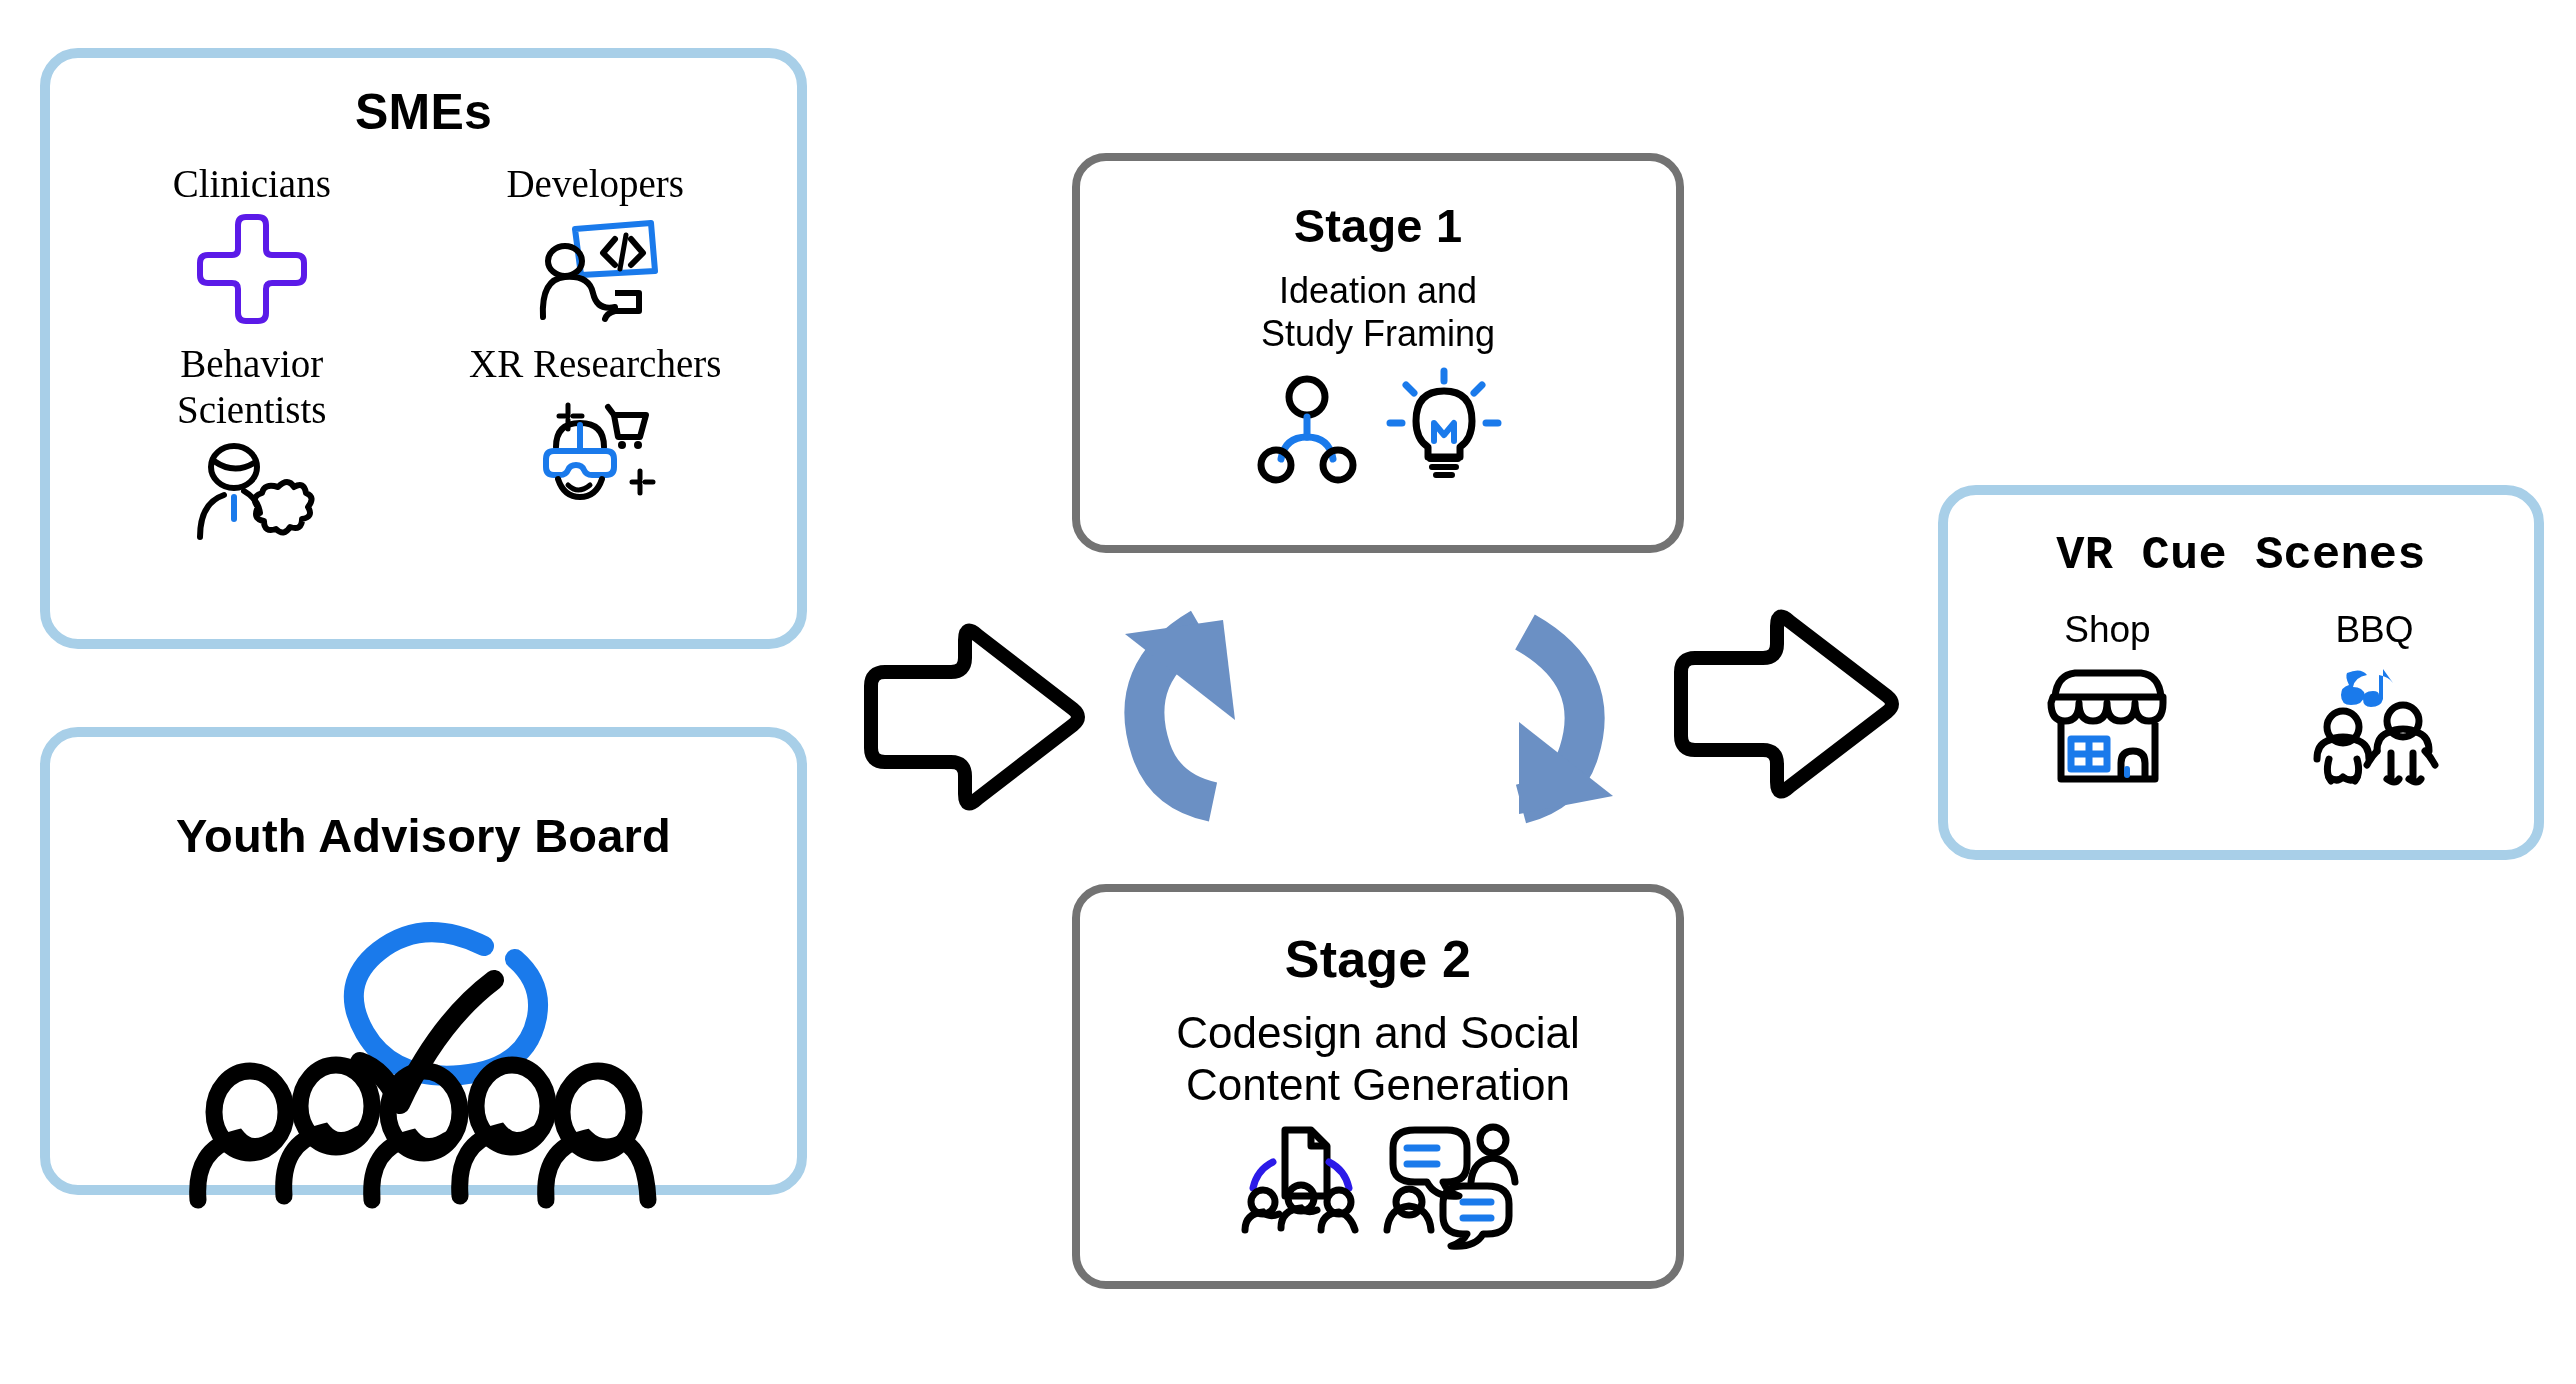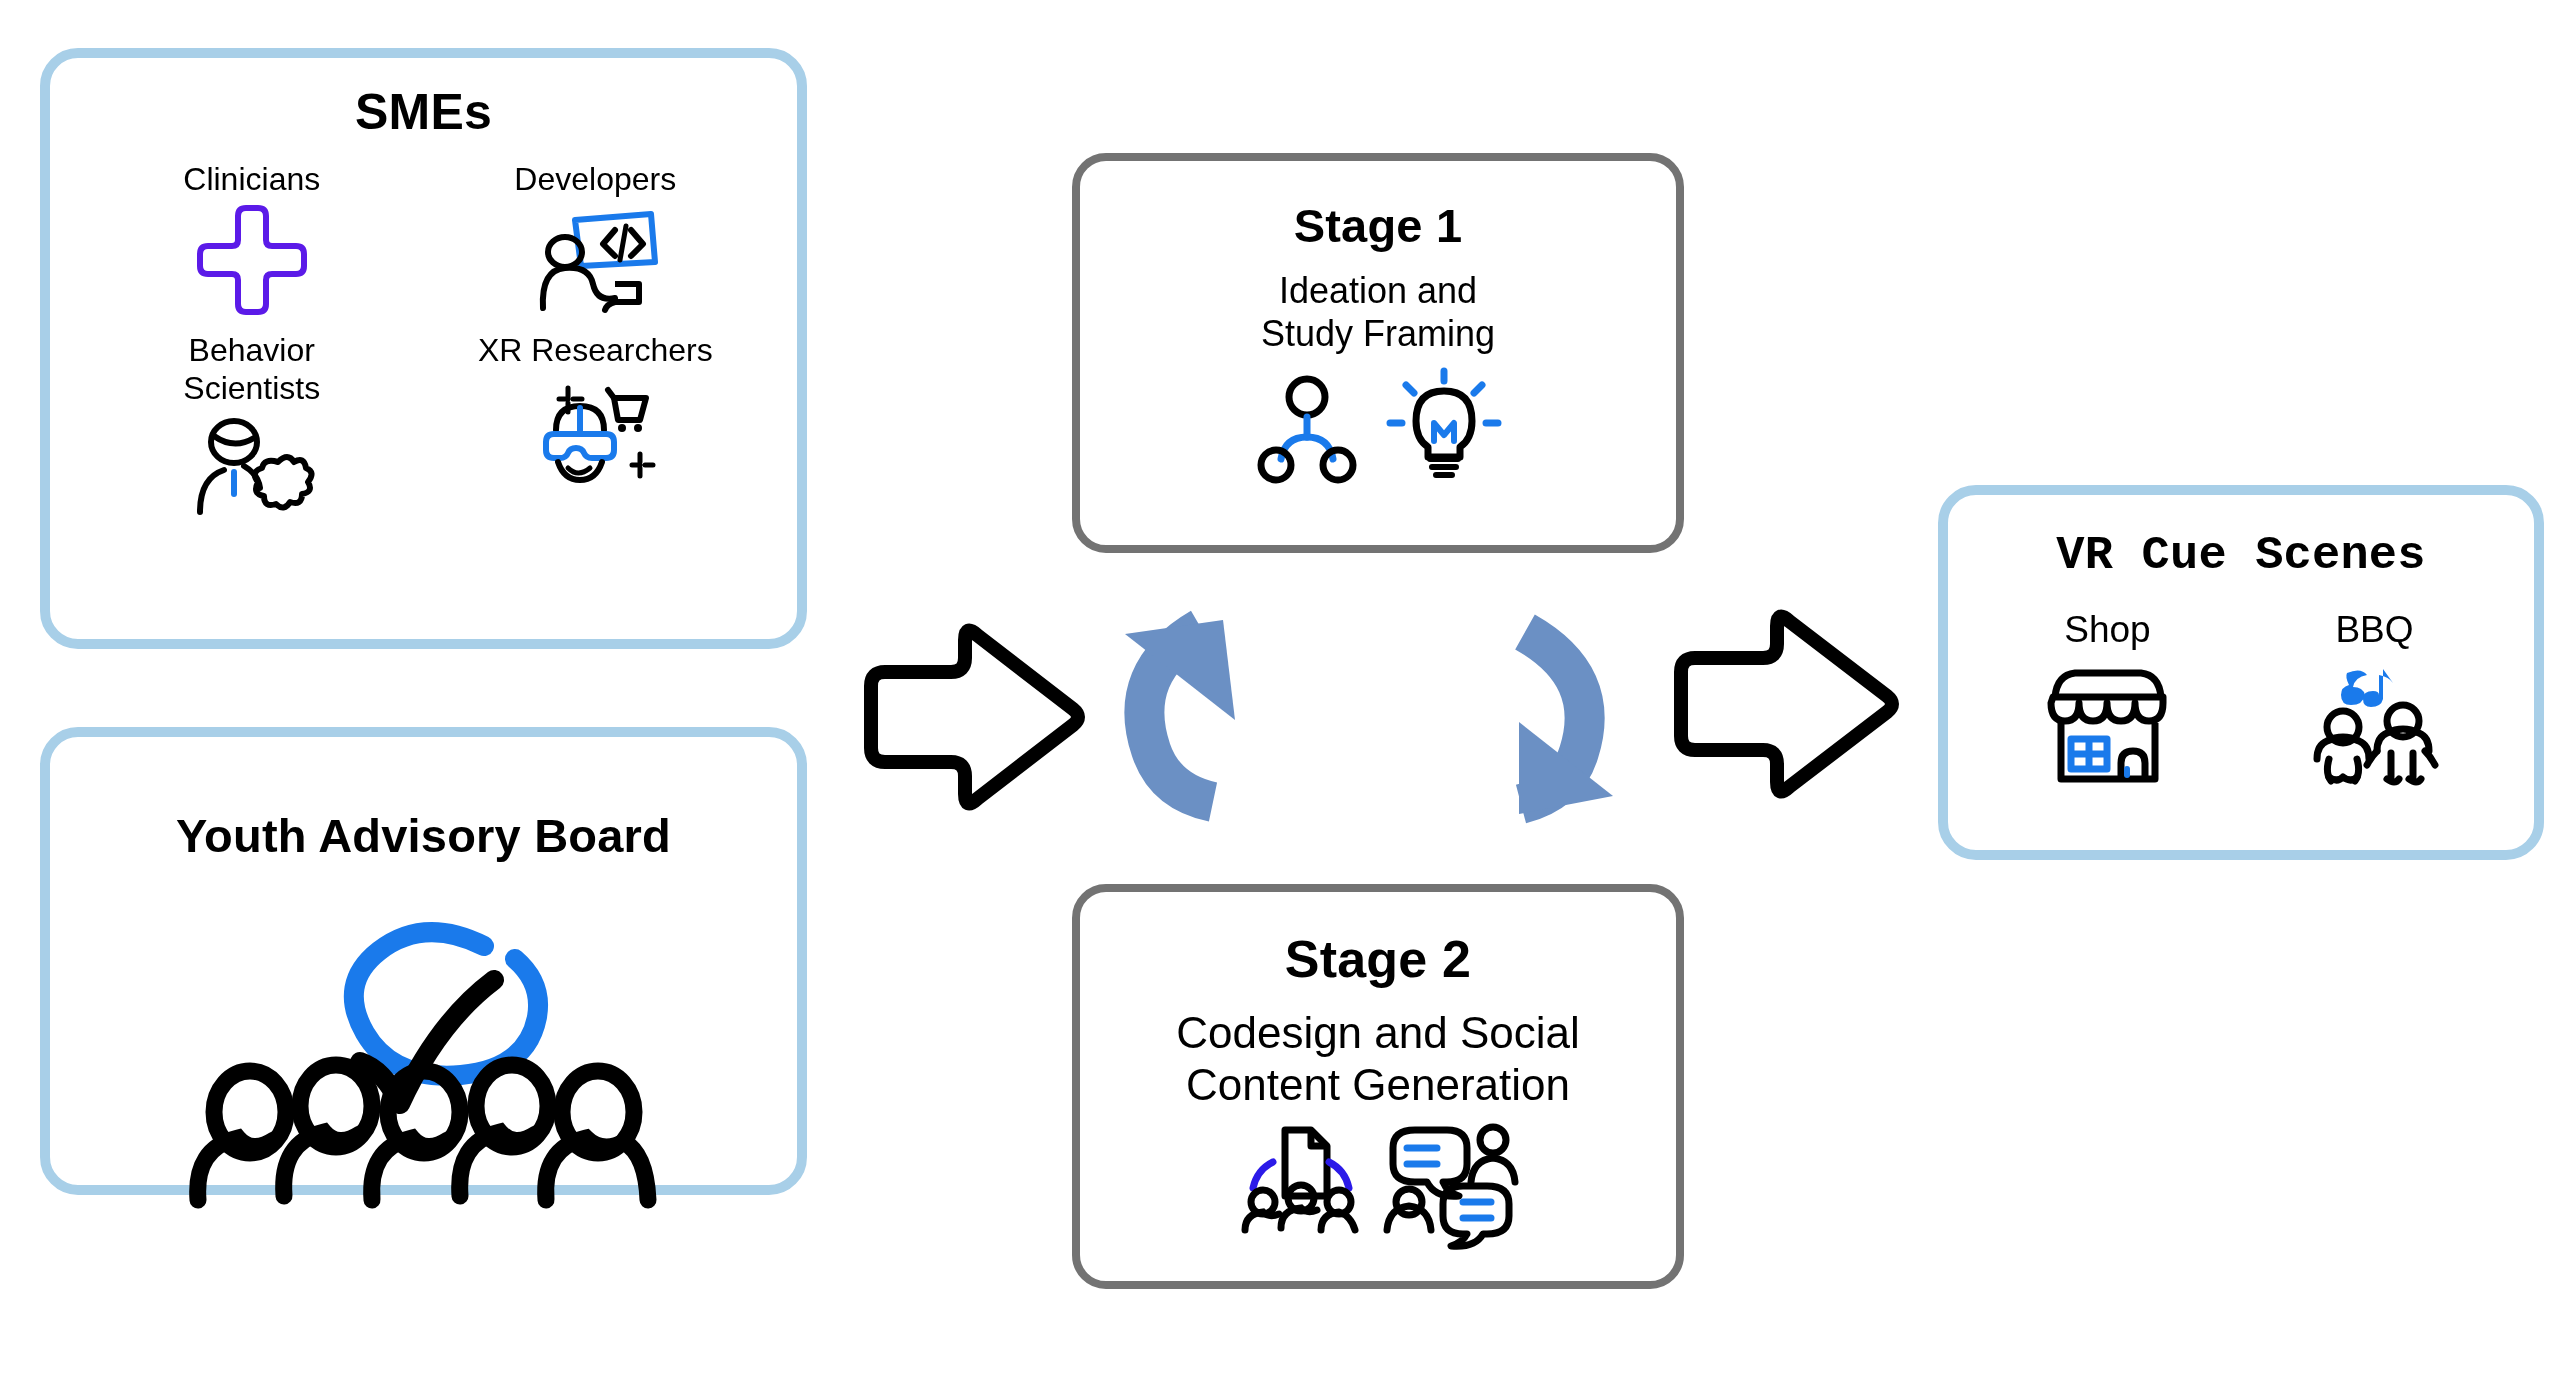--- a/index.html
+++ b/index.html
@@ -14,21 +14,21 @@
   .card.light{border:10px solid #a8cfe8;border-radius:38px;}
   .card.steel{border:8px solid #737373;border-radius:34px;}
 
   .card-title{font-weight:700;letter-spacing:0.2px;text-align:center;line-height:1.05;}
   .card-sub{text-align:center;line-height:1.18;font-weight:400;}
 
   
   .sme-grid{width:100%;display:grid;grid-template-columns:1fr 1fr;
             justify-items:center;align-items:start;}
   .sme-cell{display:flex;flex-direction:column;align-items:center;}
-  .sme-label{font-size:32px;text-align:center;line-height:1.18;white-space:pre-line;}
+  .sme-label{font-size:39px;text-align:center;line-height:1.18;white-space:pre-line;font-family:Liberation Serif, serif;}
   .sme-icon{margin-top:8px;}
 
   
   .vr-grid{width:100%;display:grid;grid-template-columns:1fr 1fr;justify-items:center;}
   .vr-cell{display:flex;flex-direction:column;align-items:center;}
   .vr-label{font-size:37px;line-height:1.1;}
   .vr-icon{margin-top:10px;}
 
   .icon-row{display:flex;align-items:flex-end;justify-content:center;gap:14px;}
   svg{display:block;overflow:visible;}

